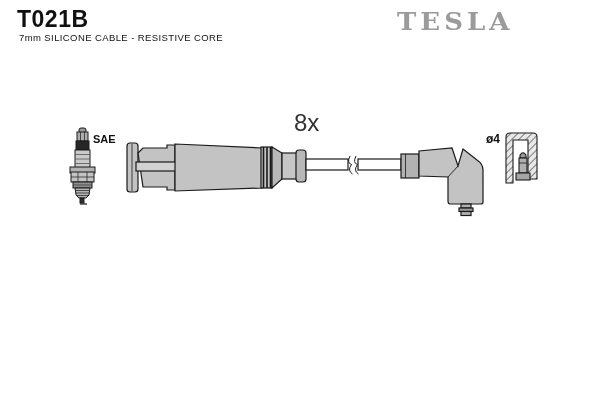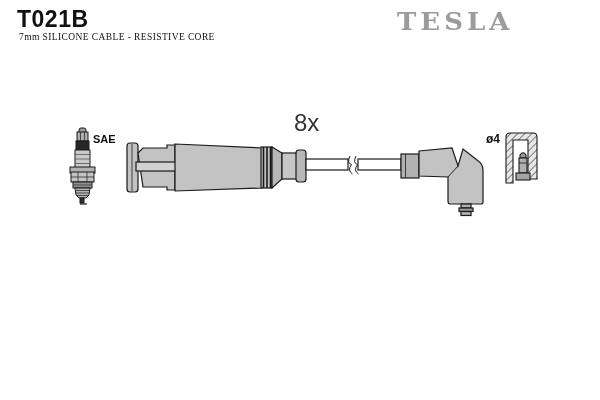--- a/index.html
+++ b/index.html
@@ -1,21 +1,21 @@
 <!DOCTYPE html>
 <html><head>
 <meta charset="utf-8">
 <style>
   html,body{margin:0;padding:0;background:#ffffff;}
   #canvas{position:relative;width:600px;height:380px;background:#ffffff;overflow:hidden;
           font-family:"Liberation Sans",sans-serif;}
   .part-number{position:absolute;left:17px;top:6px;font-size:23px;font-weight:700;
                color:#111;letter-spacing:0.5px;}
   .subtitle{position:absolute;left:19px;top:32px;font-size:9.5px;font-weight:400;
-            color:#111;letter-spacing:0.4px;white-space:nowrap;font-family:Liberation Serif, serif;}
+            color:#111;letter-spacing:0.4px;white-space:nowrap;}
   .brand-logo{position:absolute;left:397px;top:6px;font-size:26px;font-weight:700;
               font-family:"DejaVu Serif",serif;color:#9b9b9b;letter-spacing:4px;
               transform:scaleY(0.95);}
   svg text{font-family:"Liberation Sans",sans-serif;}
   .qty{font-size:24px;fill:#333;}
   .lbl{font-size:11px;font-weight:700;fill:#111;}
   .lbl-dia{font-size:12px;font-weight:700;fill:#111;}
 </style>
 </head>
 <body>

